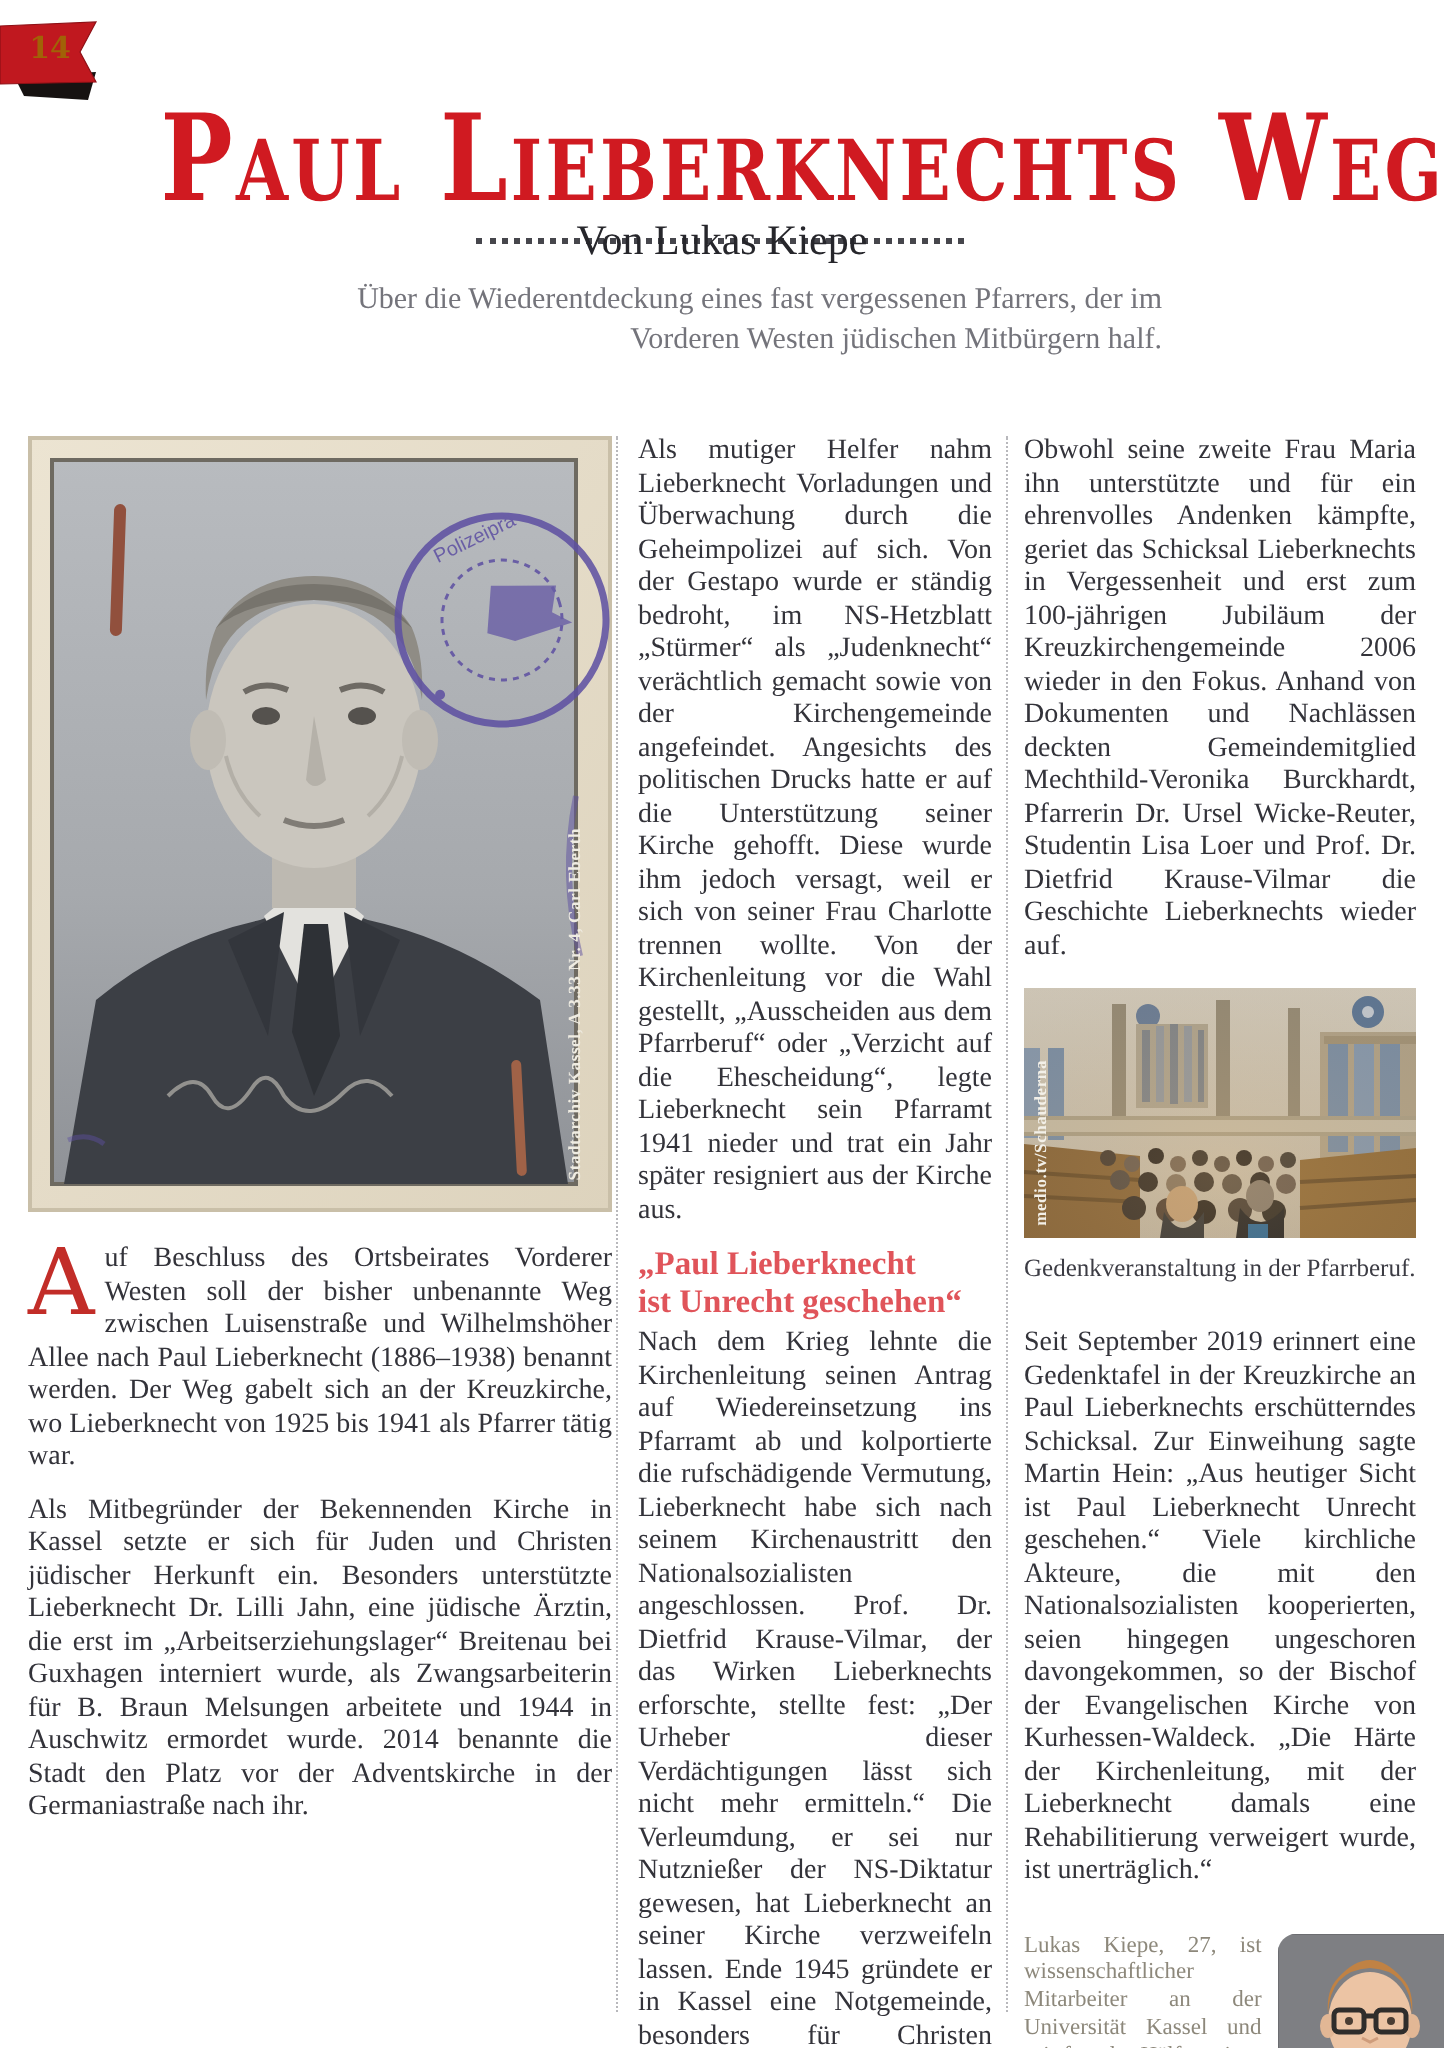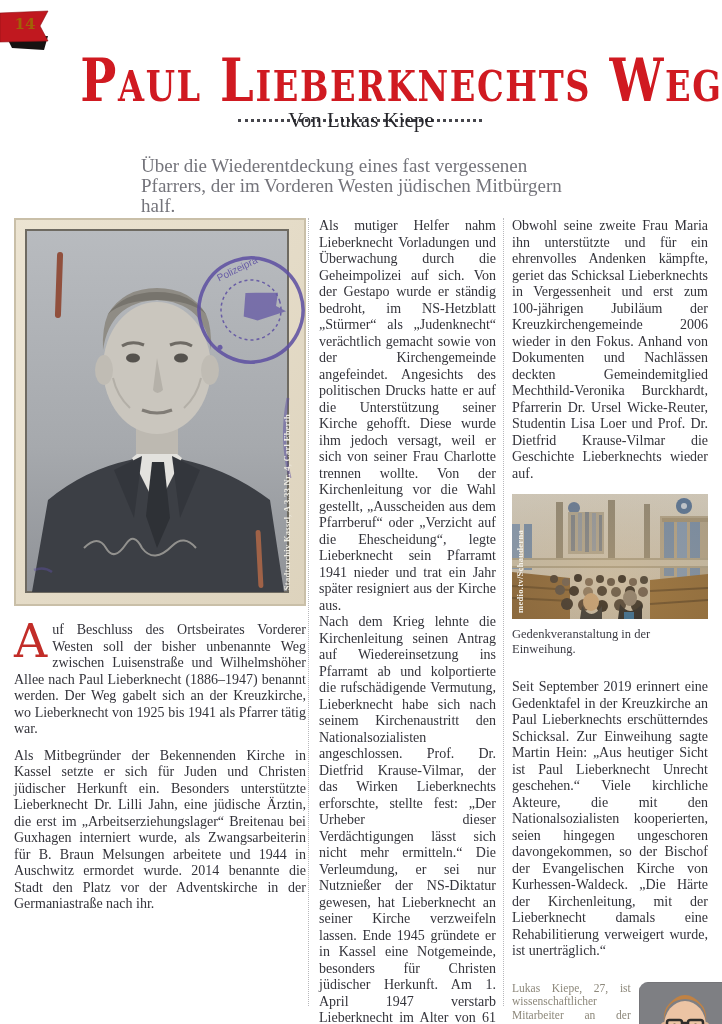--- a/index.html
+++ b/index.html
@@ -25,22 +25,22 @@
   }
   .dotted-rule {
     position:absolute; left:238px; top:119px; width:244px; height:0;
     border-top:3px dotted #46464c;
   }
   .byline {
     position:absolute; left:0; top:108px; width:722px; text-align:center;
     font-size:21px; color:#26262b;
   }
   .intro {
-    position:absolute; left:141px; top:156px; width:440px; text-align:left;
-    font-size:19px; line-height:20px; color:#74747b;
+    position:absolute; left:141px; top:140px; width:440px; text-align:right;
+    font-size:15px; line-height:20px; color:#74747b;
   }
   
   .col { position:absolute; top:218px; text-align:justify; font-size:14px;
          line-height:16.5px; color:#33333a; hyphens:auto; }
   .col-left  { left:14px;  width:292px; }
   .col-mid   { left:319px; width:177px; }
   .col-right { left:512px; width:196px; }
   .vsep { position:absolute; top:218px; height:788px; width:0;
           border-left:1px dotted #b8b8bc; }
   .vsep-1 { left:308px; } .vsep-2 { left:503px; }
@@ -145,26 +145,30 @@
         <circle cx="196" cy="118" r="2.5" fill="#5d4fa2"></circle>
       </g>
       <path d="M274,180 q-8,40 2,80" stroke="#5d4fa2" stroke-width="3" fill="none" opacity="0.5"></path>
       <path d="M20,352 q10,-4 18,2" stroke="#5d4fa2" stroke-width="2.5" fill="none" opacity="0.45"></path>
 
       <rect x="42" y="34" width="6" height="66" rx="3" fill="#91503d" transform="rotate(2 45 67)"></rect>
       <rect x="243" y="312" width="5" height="58" rx="2.5" fill="#a06247" transform="rotate(-3 245 341)"></rect>
     </svg>
     <span class="photo-credit-v credit-passport">Stadtarchiv Kassel, A 3.33 Nr. 4, Carl Eberth</span>
   </div>
-  <p class="para para-first"><span class="dropcap">A</span><span>uf Beschluss des Ortsbeirates Vorderer Westen soll der bisher unbenannte Weg zwischen Luisenstraße und Wilhelmshöher Allee nach Paul Lieberknecht (1886–1947) benannt werden. Der Weg gabelt sich an der Kreuzkirche, wo Lieberknecht von 1925 bis 1941 als Pfarrer tätig war.</span></p>
+  <p class="para para-first"><span class="dropcap">A</span><span>uf Beschluss des Ortsbeirates Vorderer Westen soll der bisher unbenannte Weg zwischen Luisenstraße und Wilhelmshöher Allee nach Paul Lieberknecht (1886–1938) benannt werden. Der Weg gabelt sich an der Kreuzkirche, wo Lieberknecht von 1925 bis 1941 als Pfarrer tätig war.</span></p>
   <p class="para">Als Mitbegründer der Bekennenden Kirche in Kassel setzte er sich für Juden und Christen jüdischer Herkunft ein. Besonders unterstützte Lieberknecht Dr. Lilli Jahn, eine jüdische Ärztin, die erst im „Arbeitserziehungslager“ Breitenau bei Guxhagen interniert wurde, als Zwangsarbeiterin für B. Braun Melsungen arbeitete und 1944 in Auschwitz ermordet wurde. 2014 benannte die Stadt den Platz vor der Adventskirche in der Germaniastraße nach ihr.</p>
 </div>
 
 <div class="col col-mid">
   <p>Als mutiger Helfer nahm Lieberknecht Vorladungen und Überwachung durch die Geheimpolizei auf sich. Von der Gestapo wurde er ständig bedroht, im NS-Hetzblatt „Stürmer“ als „Judenknecht“ verächtlich gemacht sowie von der Kirchengemeinde angefeindet. Angesichts des politischen Drucks hatte er auf die Unterstützung seiner Kirche gehofft. Diese wurde ihm jedoch versagt, weil er sich von seiner Frau Charlotte trennen wollte. Von der Kirchenleitung vor die Wahl gestellt, „Ausscheiden aus dem Pfarrberuf“ oder „Verzicht auf die Ehescheidung“, legte Lieberknecht sein Pfarramt 1941 nieder und trat ein Jahr später resigniert aus der Kirche aus.</p>
+  <h2 class="subhead">
+    <span>„Paul Lieberknecht</span><br>
+    <span>ist Unrecht geschehen“</span>
+  </h2>
   <p>Nach dem Krieg lehnte die Kirchenleitung seinen Antrag auf Wiedereinsetzung ins Pfarramt ab und kolportierte die rufschädigende Vermutung, Lieberknecht habe sich nach seinem Kirchenaustritt den Nationalsozialisten angeschlossen. Prof. Dr. Dietfrid Krause-Vilmar, der das Wirken Lieberknechts erforschte, stellte fest: „Der Urheber dieser Verdächtigungen lässt sich nicht mehr ermitteln.“ Die Verleumdung, er sei nur Nutznießer der NS-Diktatur gewesen, hat Lieberknecht an seiner Kirche verzweifeln lassen. Ende 1945 gründete er in Kassel eine Notgemeinde, besonders für Christen jüdischer Herkunft. Am 1. April 1947 verstarb Lieberknecht im Alter von 61 Jahren.</p>
 </div>
 
 <div class="col col-right">
   <p>Obwohl seine zweite Frau Maria ihn unterstützte und für ein ehrenvolles Andenken kämpfte, geriet das Schicksal Lieberknechts in Vergessenheit und erst zum 100-jährigen Jubiläum der Kreuzkirchengemeinde 2006 wieder in den Fokus. Anhand von Dokumenten und Nachlässen deckten Gemeindemitglied Mechthild-Veronika Burckhardt, Pfarrerin Dr. Ursel Wicke-Reuter, Studentin Lisa Loer und Prof. Dr. Dietfrid Krause-Vilmar die Geschichte Lieberknechts wieder auf.</p>
 
   <div class="figure" style="margin-top:12px;">
     <svg width="196" height="125" viewBox="0 0 196 125">
       <defs>
         <linearGradient id="wall" x1="0" y1="0" x2="0" y2="1">
@@ -238,21 +242,21 @@
         <path d="M70,112 Q79,128 90,112 L90,125 L68,125 Z" fill="#35383c"></path>
 
         <ellipse cx="118" cy="104" rx="7" ry="8" fill="#8c8277"></ellipse>
         <path d="M108,110 Q118,124 130,110 L130,125 L106,125 Z" fill="#24262a"></path>
         <rect x="112" y="118" width="10" height="7" fill="#2e6ea0"></rect>
       </g>
       <rect width="196" height="125" fill="url(#warm)"></rect>
     </svg>
     <span class="photo-credit-v credit-church">medio.tv/Schauderna</span>
   </div>
-  <div class="caption">Gedenkveranstaltung in der Einweihung.</div>
+  <div class="caption">Gedenkveranstaltung in der Pfarrberuf.</div>
 
   <p class="para" style="margin-top:22px;">Seit September 2019 erinnert eine Gedenktafel in der Kreuzkirche an Paul Lieberknechts erschütterndes Schicksal. Zur Einweihung sagte Martin Hein: „Aus heutiger Sicht ist Paul Lieberknecht Unrecht geschehen.“ Viele kirchliche Akteure, die mit den Nationalsozialisten kooperierten, seien hingegen ungeschoren davongekommen, so der Bischof der Evangelischen Kirche von Kurhessen-Waldeck. „Die Härte der Kirchenleitung, mit der Lieberknecht damals eine Rehabilitierung verweigert wurde, ist unerträglich.“</p>
 
   <div class="bio-row">
     <div class="bio-text">Lukas Kiepe, 27, ist wissenschaftlicher Mitarbeiter an der Universität Kassel und seit fast der Hälfte seines Lebens ehrenamtlich in der Friedenskirchengemeinde engagiert.</div>
     <div class="bio-photo">
       <svg width="92" height="112" viewBox="0 0 92 112">
         <rect width="92" height="112" fill="#7e7f83"></rect>
         <rect width="92" height="112" fill="none" stroke="#6c6d71" stroke-width="1"></rect>
         <g>

